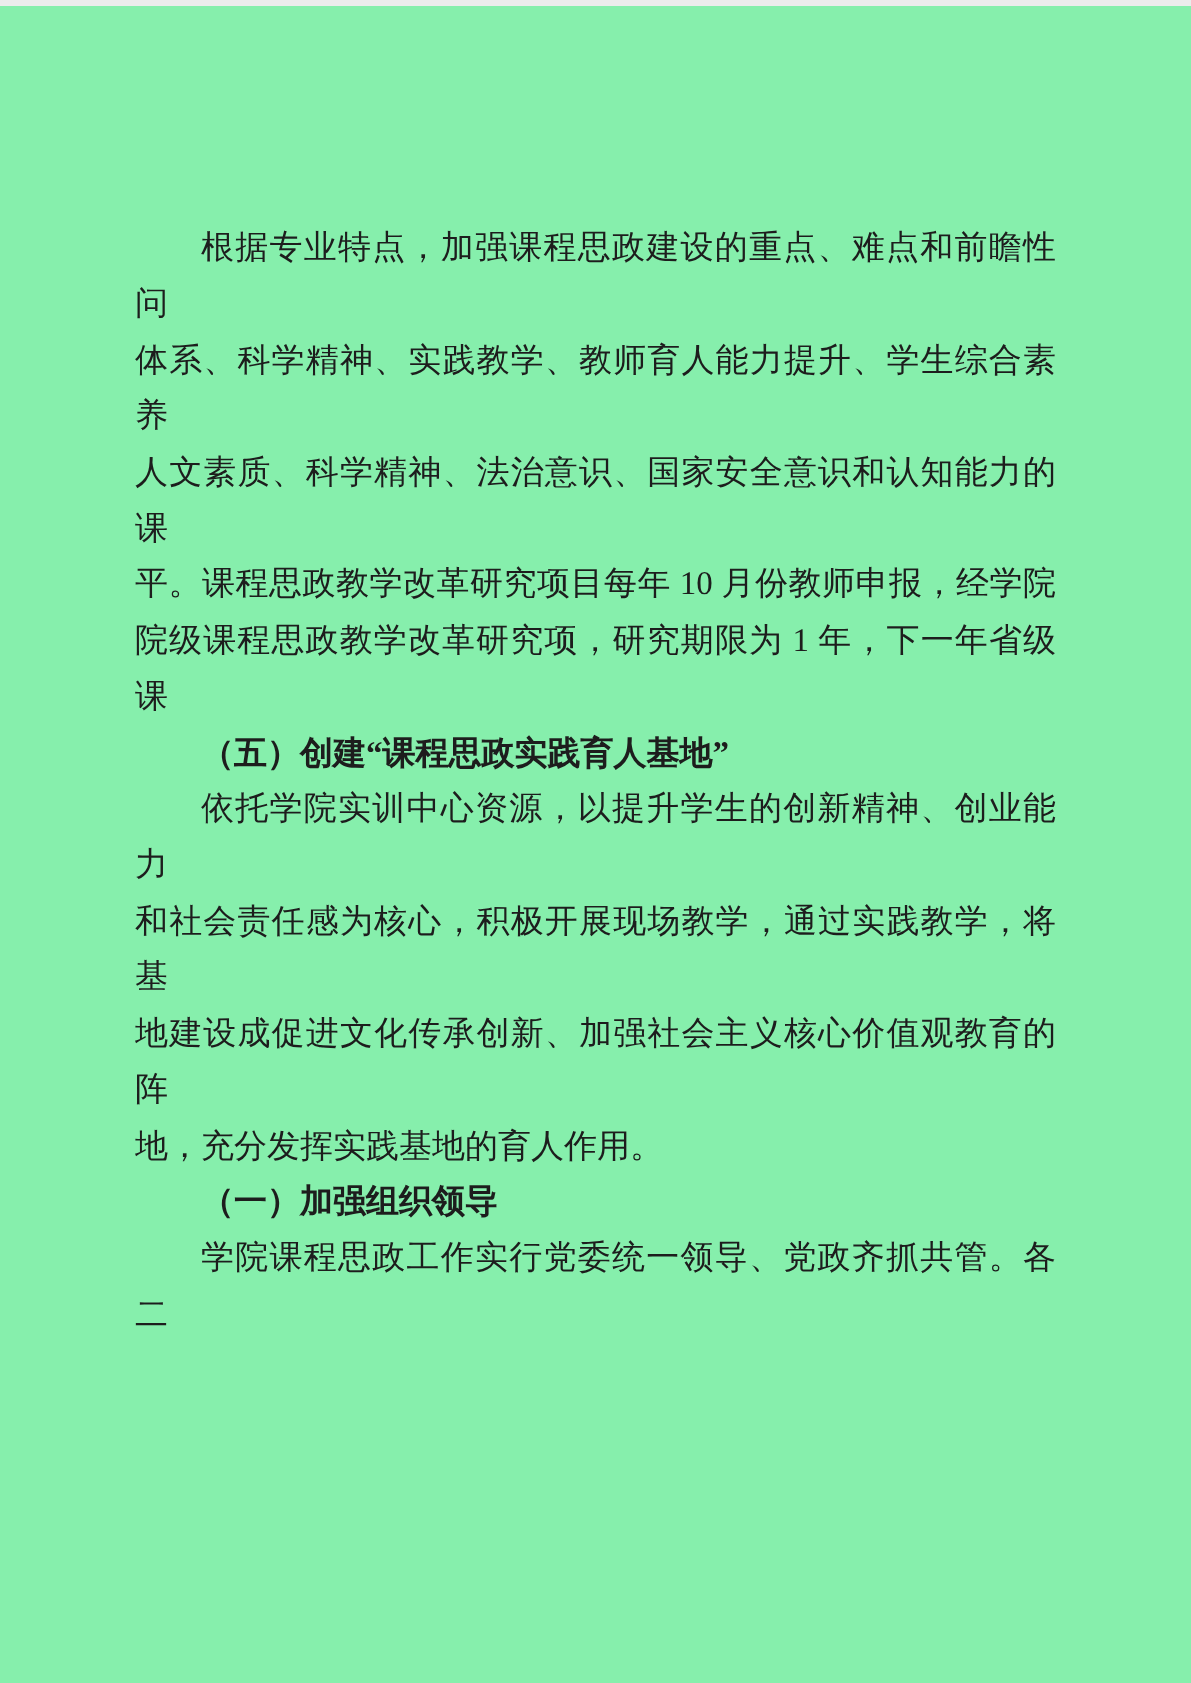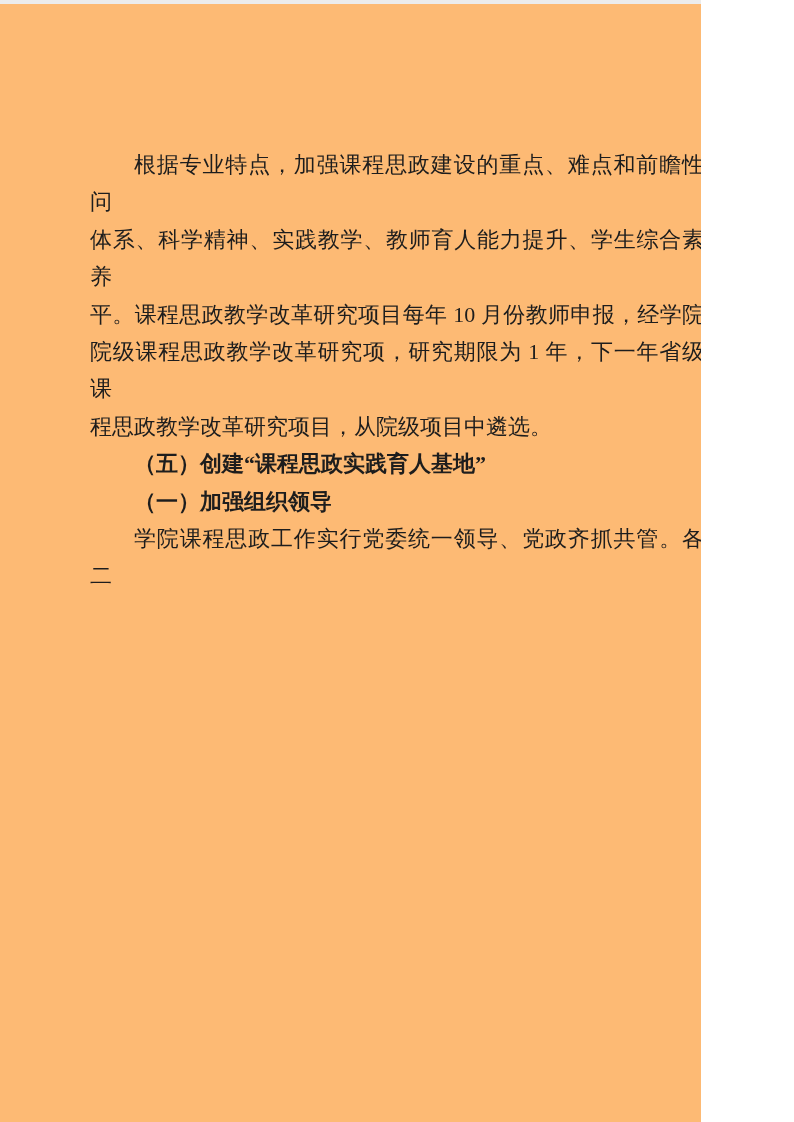--- a/index.html
+++ b/index.html
@@ -2,23 +2,23 @@
 <html><head>
 <meta charset="utf-8">
 <style>
   * { margin: 0; padding: 0; box-sizing: border-box; }
   html, body {
     background: #ffffff;
     font-family: "Liberation Serif", "DejaVu Serif", serif;
   }
   .page {
     position: relative;
-    width: 701px;
+    width: 794px;
     height: 1122px;
-    background: #fdba74;
+    background: #86efac;
     overflow: hidden;
   }
   .page-top-edge {
     position: absolute;
     top: 0; left: 0;
     width: 100%;
     height: 4px;
     background: #ececec;
   }
   .content {
@@ -54,27 +54,33 @@
 <body>
 
 <div class="page">
   <div class="page-top-edge"></div>
 
   <div class="content">
 
     <div>
       <div class="line fill indent">根据专业特点，加强课程思政建设的重点、难点和前瞻性问</div>
       <div class="line fill">体系、科学精神、实践教学、教师育人能力提升、学生综合素养</div>
+      <div class="line fill">人文素质、科学精神、法治意识、国家安全意识和认知能力的课</div>
       <div class="line fill">平。课程思政教学改革研究项目每年 10 月份教师申报，经学院</div>
       <div class="line fill">院级课程思政教学改革研究项，研究期限为 1 年，下一年省级课</div>
-      <div class="line last">程思政教学改革研究项目，从院级项目中遴选。</div>
     </div>
 
     <div class="line heading">（五）创建“课程思政实践育人基地”</div>
 
+    <div>
+      <div class="line fill indent">依托学院实训中心资源，以提升学生的创新精神、创业能力</div>
+      <div class="line fill">和社会责任感为核心，积极开展现场教学，通过实践教学，将基</div>
+      <div class="line fill">地建设成促进文化传承创新、加强社会主义核心价值观教育的阵</div>
+      <div class="line last">地，充分发挥实践基地的育人作用。</div>
+    </div>
 
 
     <div class="line heading">（一）加强组织领导</div>
 
     <div>
       <div class="line fill indent">学院课程思政工作实行党委统一领导、党政齐抓共管。各二</div>
 
     </div>
 
   </div>

